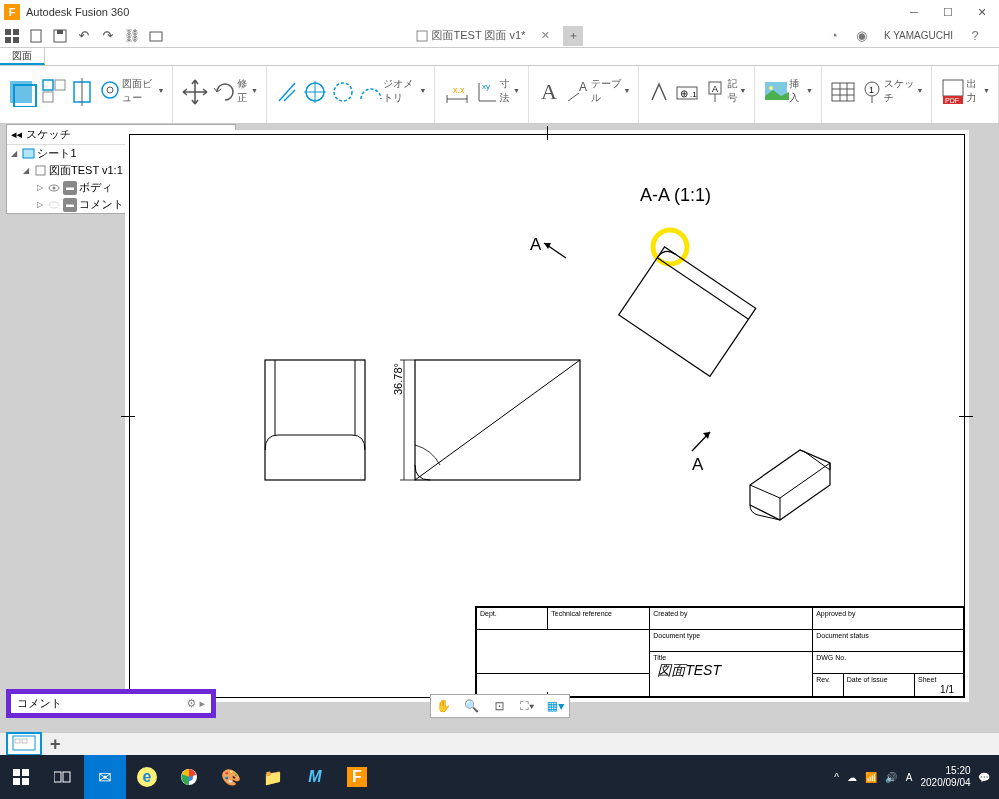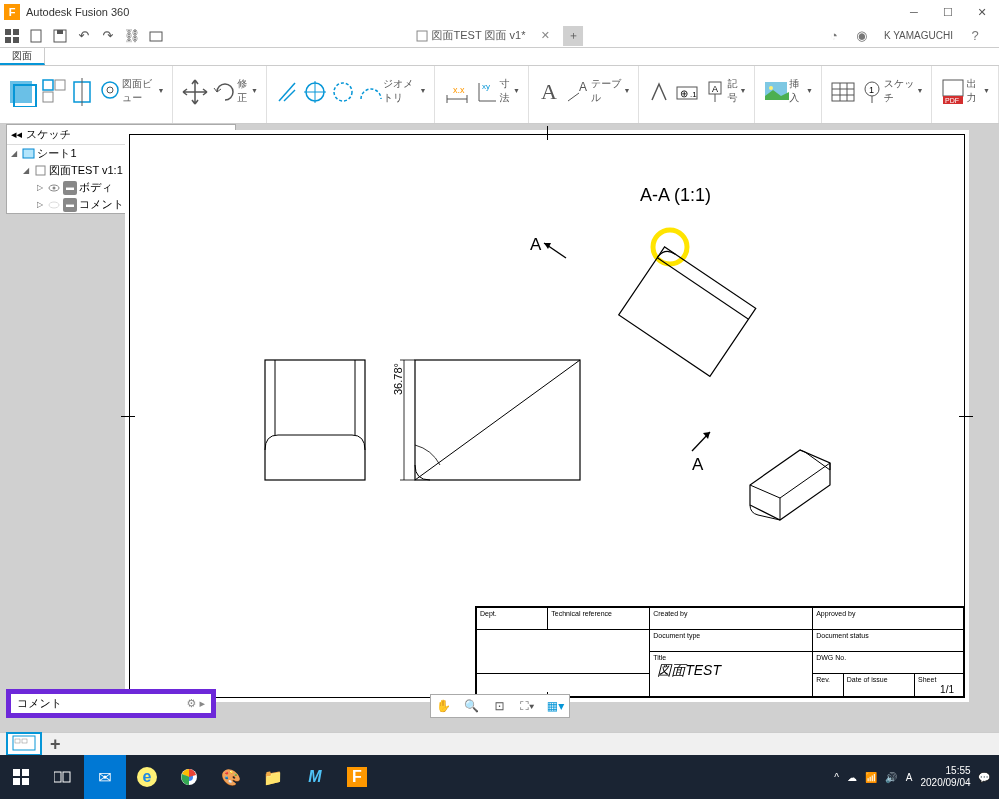--- a/index.html
+++ b/index.html
@@ -539,18 +539,18 @@
   <div class="tbtn">
       <span style="background:#ff9800;color:#fff;width:20px;height:20px;display:flex;align-items:center;justify-content:center;font-weight:bold">F</span>
     </div>
   <div class="tray">
     <span>^</span>
     <span>☁</span>
     <span>📶</span>
     <span>🔊</span>
     <span>A</span>
     <div class="clock">
-      <div>15:55</div>
+      <div>15:20</div>
       <div>2020/09/04</div>
     </div>
     <span>💬</span>
   </div>
 </div>
 
 </body></html>

